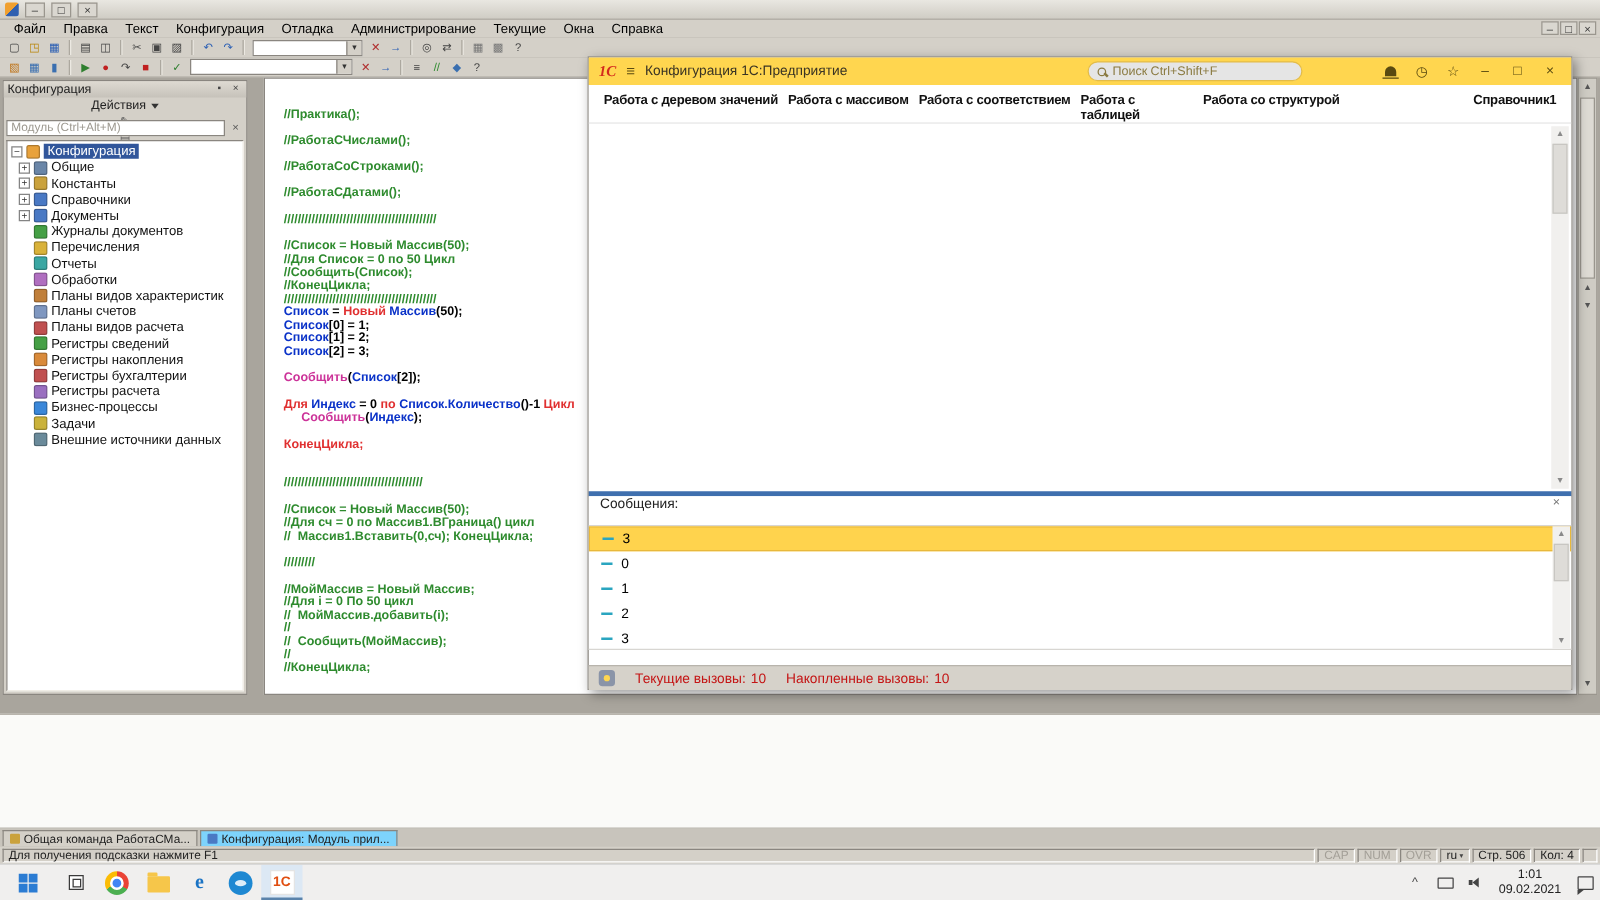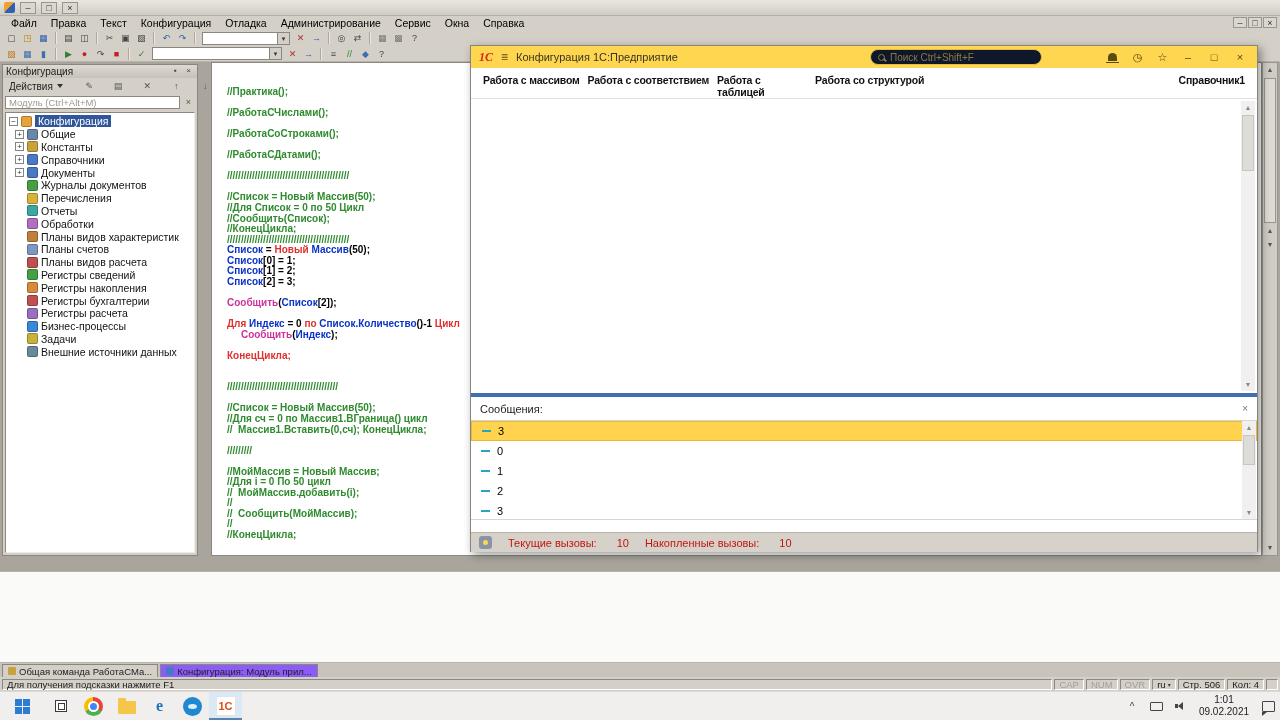--- a/index.html
+++ b/index.html
@@ -28,21 +28,21 @@
   
   .workspace{position:absolute;left:0;top:62px;right:0;height:497px;background:#a9a59d;}
 
   
   .cfg-panel{position:absolute;left:2px;top:2px;width:196px;height:492px;background:#d4d0c8;border:1px solid #8a8680;}
   .cfg-header{height:13px;display:flex;align-items:center;padding:0 3px;font-size:10px;background:linear-gradient(#dedad2,#c6c2ba);color:#222;}
   .hdr-btn{width:11px;height:11px;font-size:8px;line-height:10px;text-align:center;color:#444;margin-left:2px;}
   .hdr-btn.pin::before{content:"▪";}
   .hdr-btn.close::before{content:"×";}
   .cfg-header .sp{flex:1;}
-  .actions-bar{height:16px;display:flex;align-items:center;padding:1px 2px;gap:16px;}
+  .actions-bar{height:16px;display:flex;align-items:center;padding:1px 2px;gap:0;flex-direction:column;}
   .actions-btn{font-size:10px;padding:0 4px;display:flex;align-items:center;gap:4px;color:#222;}
   .actions-btn::after{content:"";border-left:3px solid transparent;border-right:3px solid transparent;border-top:4px solid #333;}
   .act-icon{width:13px;height:13px;font-size:9px;display:flex;align-items:center;justify-content:center;color:#555;flex:none;}
   .search-row{height:16px;display:flex;align-items:center;padding:1px 2px;gap:2px;}
   .search-input{flex:1;height:13px;background:#fff;border:1px solid #8a8680;font-size:9.5px;color:#9c988f;padding:0 3px;display:flex;align-items:center;white-space:nowrap;overflow:hidden;}
   .search-clear{width:13px;height:13px;text-align:center;font-size:9px;color:#555;line-height:12px;}
   .cfg-tree{position:absolute;left:2px;top:47px;right:2px;bottom:2px;background:#fff;border:1px solid;border-color:#8a8680 #f0ede6 #f0ede6 #8a8680;overflow:hidden;padding:2px 0 0 3px;font-size:10.5px;}
   .tree-row{height:12.8px;display:flex;align-items:center;gap:3px;white-space:nowrap;}
   .tree-exp{width:9px;height:9px;border:1px solid #848484;background:#fff;font-size:8px;line-height:7px;text-align:center;color:#333;flex:none;}
   .tree-exp.none{border:none;background:none;}
@@ -63,58 +63,58 @@
   .ed-btm{position:absolute;left:0;right:0;bottom:0;}
 
   
   .app-win{position:absolute;left:470px;top:-17px;width:788px;height:507px;background:#fff;border:1px solid #88847e;box-shadow:3px 3px 9px rgba(0,0,0,.4);}
   .app-titlebar{height:22px;background:#ffd64f;display:flex;align-items:center;padding:0 8px;gap:8px;}
   .app-logo{color:#d42b1e;font-weight:bold;font-size:12px;font-family:"Liberation Serif",serif;font-style:italic;}
   .burger{font-size:12px;color:#5a4a10;}
   .app-title{font-size:11px;color:#3a3424;white-space:nowrap;}
   .tb-spacer{flex:1;}
   .tb-spacer2{width:46px;}
-  .app-search{width:172px;height:16px;border:1px solid #e3bc49;border-radius:8px;background:#0f172a;display:flex;align-items:center;gap:5px;padding:0 7px;color:#8a7a40;font-size:10px;white-space:nowrap;}
+  .app-search{width:172px;height:16px;border:1px solid #e3bc49;border-radius:8px;background:#e5e5e5;display:flex;align-items:center;gap:5px;padding:0 7px;color:#8a7a40;font-size:10px;white-space:nowrap;}
   .mag{width:7px;height:7px;border:1.5px solid #8a7a40;border-radius:50%;position:relative;flex:none;}
   .mag::after{content:"";position:absolute;width:4px;height:1.5px;background:#8a7a40;transform:rotate(45deg);right:-3px;bottom:-1px;}
   .app-ticon{font-size:11px;color:#5a4a10;width:17px;text-align:center;}
   .bell{width:9px;height:8px;border-radius:5px 5px 0 0;background:#5a4a10;position:relative;margin:0 4px;}
   .bell::after{content:"";position:absolute;left:-2px;bottom:-2px;width:13px;height:1.5px;background:#5a4a10;}
   .app-winbtn{font-size:11px;color:#5a4a10;width:18px;text-align:center;}
   .app-tabbar{height:31px;border-bottom:1px solid #e2e2e2;display:flex;gap:8px;padding:3px 12px 0;font-weight:bold;font-size:10.5px;letter-spacing:-.2px;overflow:hidden;background:#fff;}
   .app-tab{white-space:nowrap;padding-top:3px;color:#111;}
   .app-tab.wrap{width:90px;white-space:normal;line-height:12px;}
   .app-tab:last-child{margin-left:auto;}
   .app-content{position:absolute;left:0;top:53px;right:0;height:294px;background:#fff;}
   .scroll-v{position:absolute;right:2px;top:2px;bottom:2px;width:14px;background:#f1f0ee;}
   .scroll-btn{height:13px;font-size:7px;color:#8a8a8a;text-align:center;line-height:13px;}
   .scroll-btn.btm{position:absolute;bottom:0;left:0;right:0;}
   .scroll-thumb{position:absolute;left:1px;right:1px;top:14px;height:56px;background:#dedcd8;border:1px solid #c8c6c2;}
   .app-divider{position:absolute;left:0;right:0;top:347px;height:4px;background:#3f6fae;}
-  .msg-header{position:absolute;left:0;right:0;top:351px;height:23px;display:flex;align-items:center;padding:0 9px;font-size:11px;color:#222;background:#fff;}
+  .msg-header{position:absolute;left:0;right:0;top:351px;height:23px;display:flex;align-items:flex-start;padding:0 9px;font-size:11px;color:#222;background:#fff;}
   .msg-close{margin-left:auto;color:#777;font-size:10px;}
   .msg-list{position:absolute;left:0;right:0;top:374px;height:100px;border-top:1px solid #d8d6d2;border-bottom:1px solid #d8d6d2;background:#fff;overflow:hidden;}
   .msg-row{height:20px;display:flex;align-items:center;gap:7px;padding-left:10px;font-size:11px;}
   .msg-row.selected{background:#ffd34d;border:1px solid #e8b83c;}
   .msg-dash{width:9px;height:2px;background:#2aa5c0;flex:none;}
   .msg-scroll{position:absolute;right:1px;top:1px;height:98px;width:14px;background:#f1f0ee;}
   .msg-thumb{position:absolute;left:1px;right:1px;top:14px;height:30px;background:#dedcd8;border:1px solid #c8c6c2;}
   .app-status{position:absolute;left:0;right:0;top:486px;height:20px;background:#d6d2ca;border-top:1px solid #b8b4ac;display:flex;align-items:center;gap:16px;padding:0 8px;font-size:11px;color:#c41414;}
   .calls-icon{width:13px;height:13px;border-radius:3px;background:#8a94a8;position:relative;flex:none;}
   .calls-icon::after{content:"";position:absolute;left:4px;top:4px;width:5px;height:5px;border-radius:50%;background:#ffd64f;}
-  .status-item{display:flex;gap:20px;}
+  .status-item{display:flex;gap:4px;}
 
   
   .svc-header{position:absolute;left:0;top:559px;right:0;height:12px;background:#cfcbc3;border-top:1px solid #b8b4ac;font-size:10px;display:flex;align-items:center;padding-left:4px;color:#222;}
   .svc-body{position:absolute;left:0;top:571px;right:0;height:92px;background:#fafaf8;border-top:1px solid #b8b4ac;border-bottom:1px solid #b8b4ac;}
 
   
   .doc-tabbar{position:absolute;left:0;top:663px;right:0;height:14px;background:#c8c4bc;display:flex;align-items:flex-end;gap:2px;padding-left:2px;}
   .doc-tab{height:13px;display:flex;align-items:center;gap:3px;padding:0 5px;font-size:9.5px;background:#d4d0c8;border:1px solid #8a8680;border-bottom:none;white-space:nowrap;color:#222;}
-  .doc-tab.active{background:#8b5cf6;}
+  .doc-tab.active{background:#7dd3fc;}
   .doc-tab-ico{width:8px;height:8px;border-radius:1px;flex:none;}
 
   
   .statusbar{position:absolute;left:0;top:677px;right:0;height:14px;background:#d4d0c8;display:flex;align-items:center;gap:2px;padding:1px 2px;font-size:9.5px;}
   .sb-hint{flex:1;height:11px;border:1px solid;border-color:#8a8680 #fff #fff #8a8680;padding:0 4px;color:#222;display:flex;align-items:center;}
   .sb-box{height:11px;border:1px solid;border-color:#8a8680 #fff #fff #8a8680;padding:0 4px;color:#222;display:flex;align-items:center;gap:2px;white-space:nowrap;}
   .sb-box.dim{color:#a39f97;}
   .sb-arr{font-size:6px;color:#444;}
   .sb-grip{width:12px;height:11px;border:1px solid;border-color:#8a8680 #fff #fff #8a8680;}
 
@@ -163,21 +163,21 @@
   </div>
 
   <div class="menubar">
 
   <div class="menu-item">Файл</div>
       <div class="menu-item">Правка</div>
       <div class="menu-item">Текст</div>
       <div class="menu-item">Конфигурация</div>
       <div class="menu-item">Отладка</div>
       <div class="menu-item">Администрирование</div>
-      <div class="menu-item">Сервис</div>
+      <div class="menu-item">Текущие</div>
       <div class="menu-item">Окна</div>
       <div class="menu-item">Справка</div>
     </div>
   <div class="mdi-btns" style="position:absolute;top:17px;right:0;">
     <div class="winbtn">–</div>
     <div class="winbtn">□</div>
     <div class="winbtn">×</div>
   </div>
 
   <div id="toolbar1" class="toolbar">
@@ -378,20 +378,21 @@
         </div>
         <span class="tb-spacer2"></span>
         <span class="bell"></span>
         <span class="app-ticon">◷</span>
         <span class="app-ticon">☆</span>
         <span class="app-winbtn">–</span>
         <span class="app-winbtn">□</span>
         <span class="app-winbtn">×</span>
       </div>
       <div class="app-tabbar">
+          <div class="app-tab">Работа с деревом значений</div>
           <div class="app-tab">Работа с массивом</div>
           <div class="app-tab">Работа с соответствием</div>
           <div class="app-tab wrap">Работа с таблицей значений</div>
           <div class="app-tab">Работа со структурой</div>
           <div class="app-tab">Справочник1</div>
         </div>
       <div class="app-content">
         <div class="scroll-v">
           <div class="scroll-btn">▲</div>
           <div class="scroll-thumb"></div>

